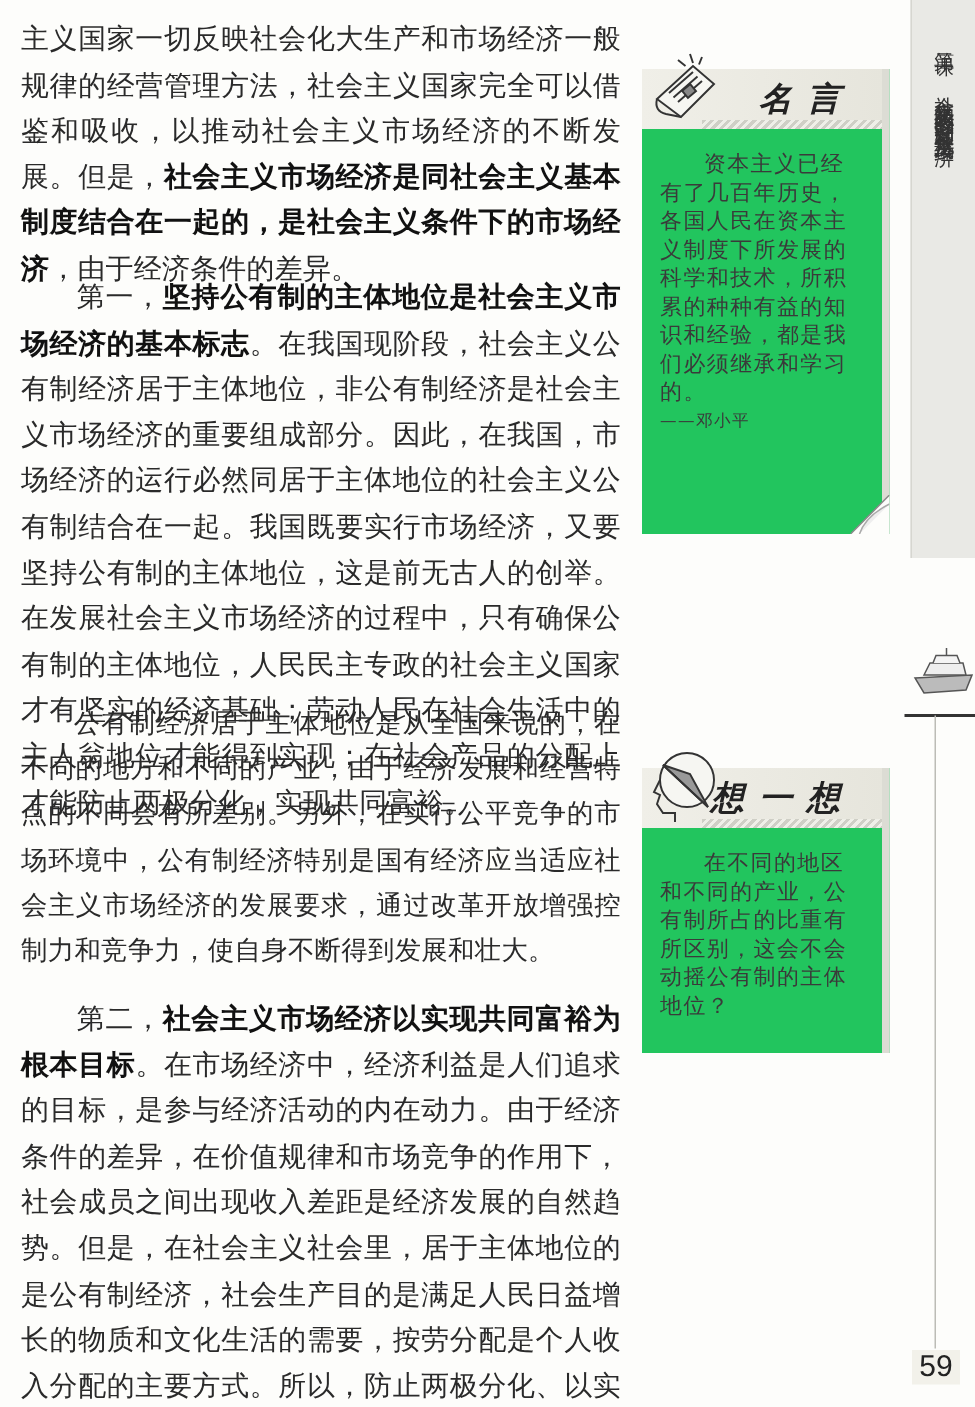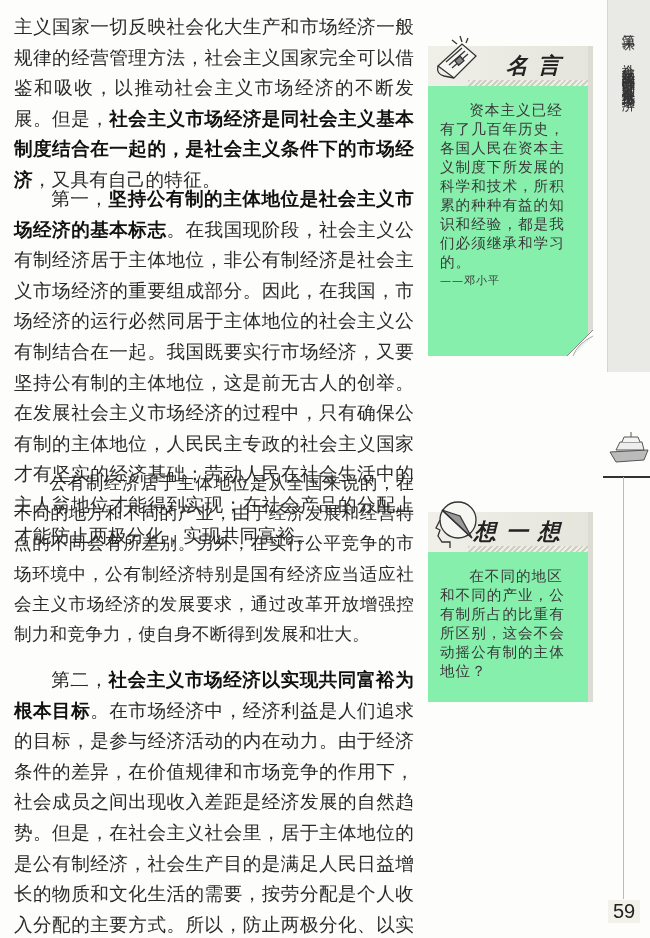--- a/index.html
+++ b/index.html
@@ -17,21 +17,21 @@
   .p1 { position:absolute; top:12px; left:0; width:400px; }
   .p2 { position:absolute; top:184px; left:0; width:400px; }
   .p3 { position:absolute; top:468px; left:0; width:400px; font-family:"DejaVu Serif", "Liberation Serif", serif; font-size:17.6px; line-height:30.2px; }
   .p4 { position:absolute; top:665px; left:0; width:400px; }
   .indent { text-indent:2em; }
   b { font-weight:bold; color:#111; }
 
   
   .box {
     position:absolute; left:428px; width:160px;
-    background:#86efac;
+    background:#22c55e;
     border-right:5px solid #dcdcd4;
   }
   .box-header {
     position:relative; height:40px;
     background:linear-gradient(90deg, #f0efe8 0%, #e6e5dc 100%);
   }
   .box-header::after {
     content:""; position:absolute; left:40px; right:0; bottom:0; height:6px;
     background:repeating-linear-gradient(135deg, #cfcfc6 0 2px, #efefe8 2px 4px);
   }
@@ -67,21 +67,21 @@
   .page-num {
     position:absolute; left:608px; top:900px; width:32px; text-align:center;
     font-family:"Liberation Sans", sans-serif; font-size:20px; color:#222;
     background:#f2f1ea;
   }
 </style>
 </head>
 <body>
 
 <div class="main">
-  <p class="para p1"><span>主义国家一切反映社会化大生产和市场经济一般规律的经营管理方法，社会主义国家完全可以借鉴和吸收，以推动社会主义市场经济的不断发展。但是，</span><b>社会主义市场经济是同社会主义基本制度结合在一起的，是社会主义条件下的市场经济</b><span>，又具有自己的特征。</span></p>
+  <p class="para p1"><span>主义国家一切反映社会化大生产和市场经济一般规律的经营管理方法，社会主义国家完全可以借鉴和吸收，以推动社会主义市场经济的不断发展。但是，</span><b>社会主义市场经济是同社会主义基本制度结合在一起的，是社会主义条件下的市场经济</b><span>，由于经济条件的差异。</span></p>
 
   <p class="para p2 indent"><span>第一，</span><b>坚持公有制的主体地位是社会主义市场经济的基本标志</b><span>。在我国现阶段，社会主义公有制经济居于主体地位，非公有制经济是社会主义市场经济的重要组成部分。因此，在我国，市场经济的运行必然同居于主体地位的社会主义公有制结合在一起。我国既要实行市场经济，又要坚持公有制的主体地位，这是前无古人的创举。在发展社会主义市场经济的过程中，只有确保公有制的主体地位，人民民主专政的社会主义国家才有坚实的经济基础；劳动人民在社会生活中的主人翁地位才能得到实现；在社会产品的分配上才能防止两极分化，实现共同富裕。</span></p>
 
   <p class="para p3 indent"><span>公有制经济居于主体地位是从全国来说的，在不同的地方和不同的产业，由于经济发展和经营特点的不同会有所差别。另外，在实行公平竞争的市场环境中，公有制经济特别是国有经济应当适应社会主义市场经济的发展要求，通过改革开放增强控制力和竞争力，使自身不断得到发展和壮大。</span></p>
 
   <p class="para p4 indent"><span>第二，</span><b>社会主义市场经济以实现共同富裕为根本目标</b><span>。在市场经济中，经济利益是人们追求的目标，是参与经济活动的内在动力。由于经济条件的差异，在价值规律和市场竞争的作用下，社会成员之间出现收入差距是经济发展的自然趋势。但是，在社会主义社会里，居于主体地位的是公有制经济，社会生产目的是满足人民日益增长的物质和文化生活的需要，按劳分配是个人收入分配的主要方式。所以，防止两极分化、以实现共同富裕为根本目标，是社会主义市场</span></p>
 </div>
 
 <div class="box quote-box">
   <div class="box-header">

